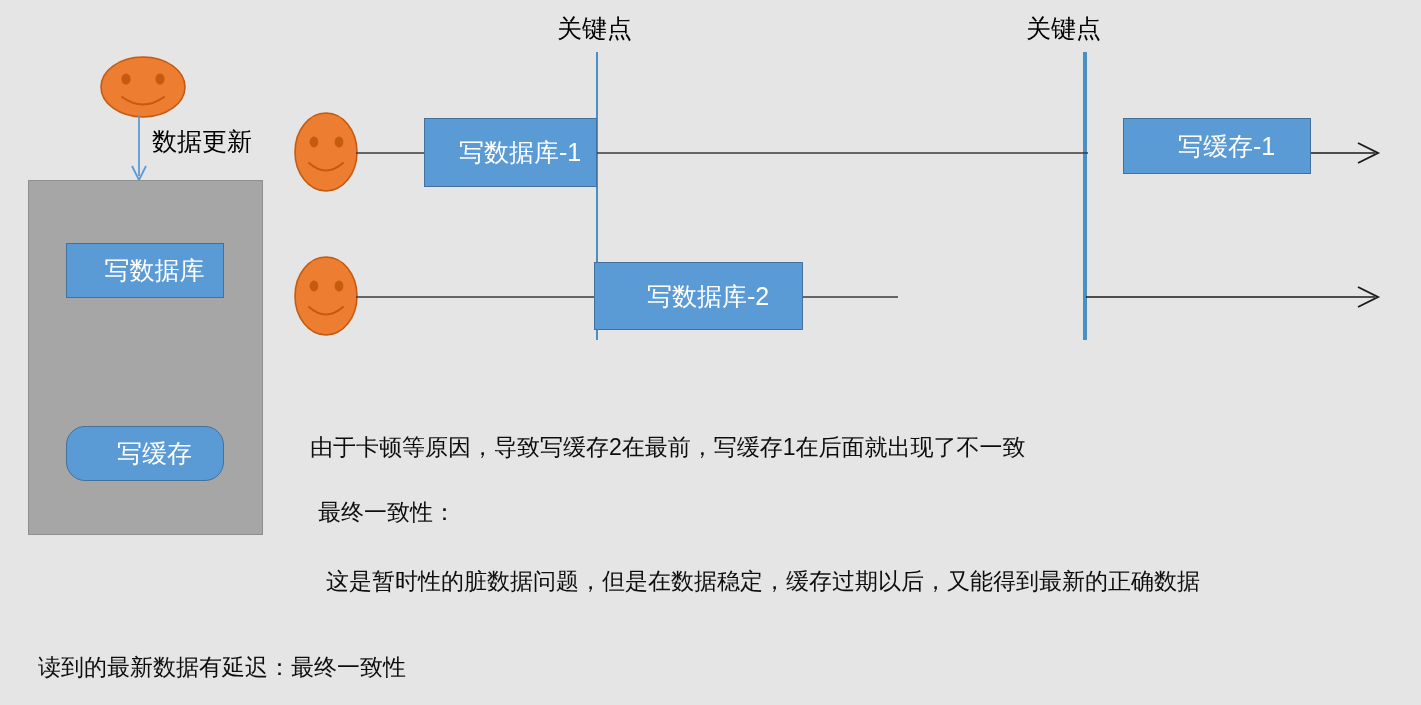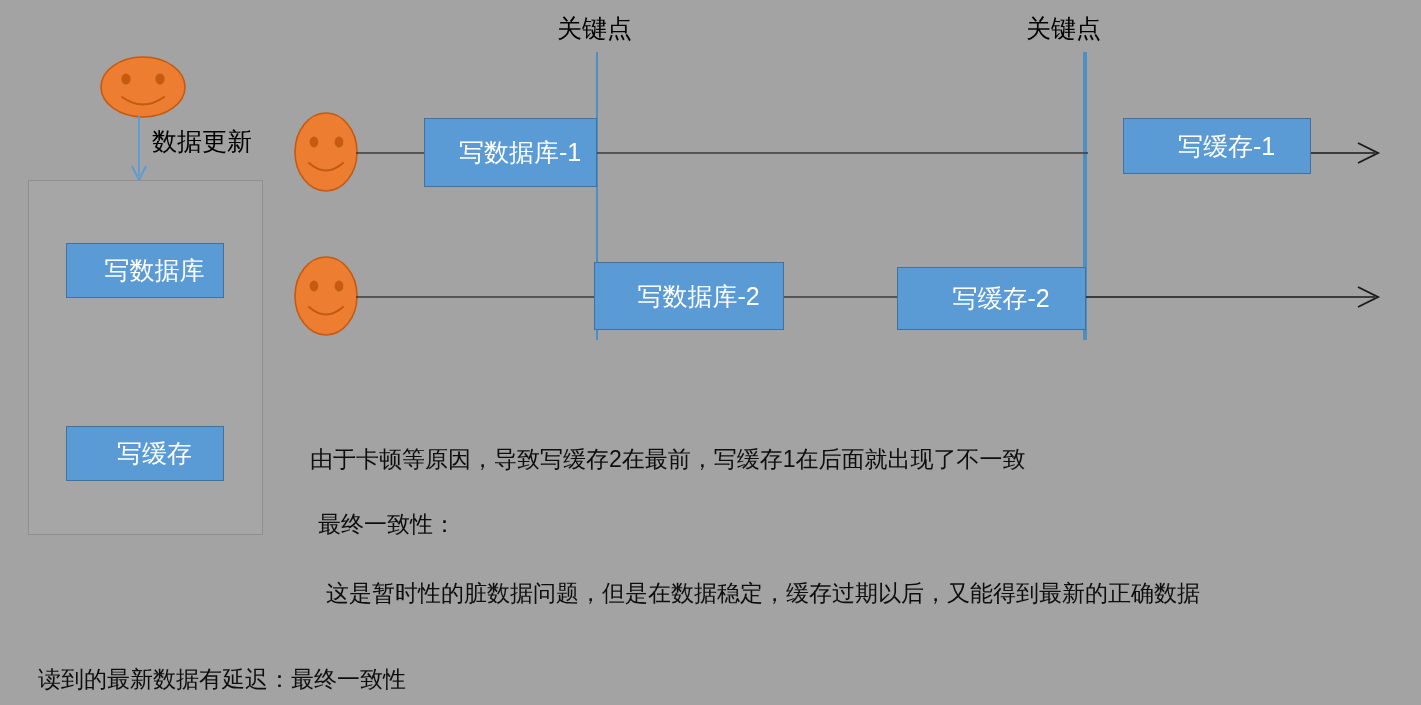--- a/index.html
+++ b/index.html
@@ -7,21 +7,21 @@
     padding: 0;
     background: #ffffff;
   }
   body {
     font-family: "Liberation Sans", "DejaVu Sans", sans-serif;
   }
   #canvas {
     position: relative;
     width: 1421px;
     height: 705px;
-    background: #a3a3a3;
+    background: #e5e5e5;
     overflow: hidden;
   }
 
   
   .gray-box {
     position: absolute;
     left: 28px;
     top: 180px;
     width: 235px;
     height: 355px;
@@ -55,21 +55,21 @@
 
   
   .label-cn {
     position: absolute;
     color: #000000;
     white-space: nowrap;
     line-height: 1;
   }
   .key-label { font-size: 25px; }
   .update-label { font-size: 25px; font-family: Liberation Mono, monospace; }
-  .body-text { font-size: 23px; color: #0d0d0d; white-space: nowrap; margin-top: 12px; }
+  .body-text { font-size: 23px; color: #0d0d0d; white-space: nowrap; }
 
   
   .ovl {
     position: absolute;
     left: 0; top: 0;
     width: 1421px;
     height: 705px;
     pointer-events: none;
   }
 </style>
@@ -100,21 +100,21 @@
       <path d="M132 166 L139 180 L146 166" fill="none" stroke="#5b9bd5" stroke-width="1.8"></path>
     </g>
   </svg>
 
   <div class="label-cn update-label" style="left:152px; top:131px;">数据更新</div>
 
   <div class="gray-box"></div>
 
   <div class="blue-box" style="left:66px; top:243px; width:158px; height:55px;">写数据库</div>
 
-  <div class="blue-box" style="left:66px; top:426px; width:158px; height:55px;">写缓存</div>
+  <div class="blue-box" style="left:66px; top:426px; width:158px; height:55px;border-radius:19px;">写缓存</div>
 
   <svg class="ovl" viewBox="0 0 1421 705">
 
     <g>
       <ellipse cx="326" cy="152" rx="31" ry="39" fill="#ed7d31" stroke="#c55a11" stroke-width="1.6"></ellipse>
       <ellipse cx="314" cy="142" rx="4.4" ry="5.4" fill="#c55a11"></ellipse>
       <ellipse cx="339" cy="142" rx="4.4" ry="5.4" fill="#c55a11"></ellipse>
       <path d="M309 163 Q326 178 343 163" fill="none" stroke="#c55a11" stroke-width="2.1" stroke-linecap="round"></path>
     </g>
 
@@ -136,23 +136,22 @@
       <ellipse cx="339" cy="286" rx="4.4" ry="5.4" fill="#c55a11"></ellipse>
       <path d="M309 307 Q326 322 343 307" fill="none" stroke="#c55a11" stroke-width="2.1" stroke-linecap="round"></path>
     </g>
 
     <line x1="356" y1="297" x2="596" y2="297" stroke="#3b3b3b" stroke-width="1.7"></line>
     <line x1="784" y1="297" x2="898" y2="297" stroke="#3b3b3b" stroke-width="1.7"></line>
     <line x1="1086" y1="297" x2="1375" y2="297" stroke="#1a1a1a" stroke-width="1.6"></line>
     <path d="M1358 287 L1378 297 L1358 307" fill="none" stroke="#1a1a1a" stroke-width="1.9"></path>
   </svg>
 
-  <div class="blue-box" style="left:594px; top:262px; width:190px; height:68px;">写数据库-2</div>
+  <div class="blue-box" style="left:594px; top:262px; width:209px; height:68px;">写数据库-2</div>
 
-  <div class="blue-box" style="left:897px; top:267px; width:189px; height:63px;">写缓存-2</div>
 
   <div class="label-cn body-text" style="left:310px; top:436px;">由于卡顿等原因，导致写缓存2在最前，写缓存1在后面就出现了不一致</div>
 
   <div class="label-cn body-text" style="left:318px; top:501px;">最终一致性：</div>
 
   <div class="label-cn body-text" style="left:326px; top:570px;">这是暂时性的脏数据问题，但是在数据稳定，缓存过期以后，又能得到最新的正确数据</div>
 
   <div class="label-cn body-text" style="left:38px; top:656px;">读到的最新数据有延迟：最终一致性</div>
 
 </div>

